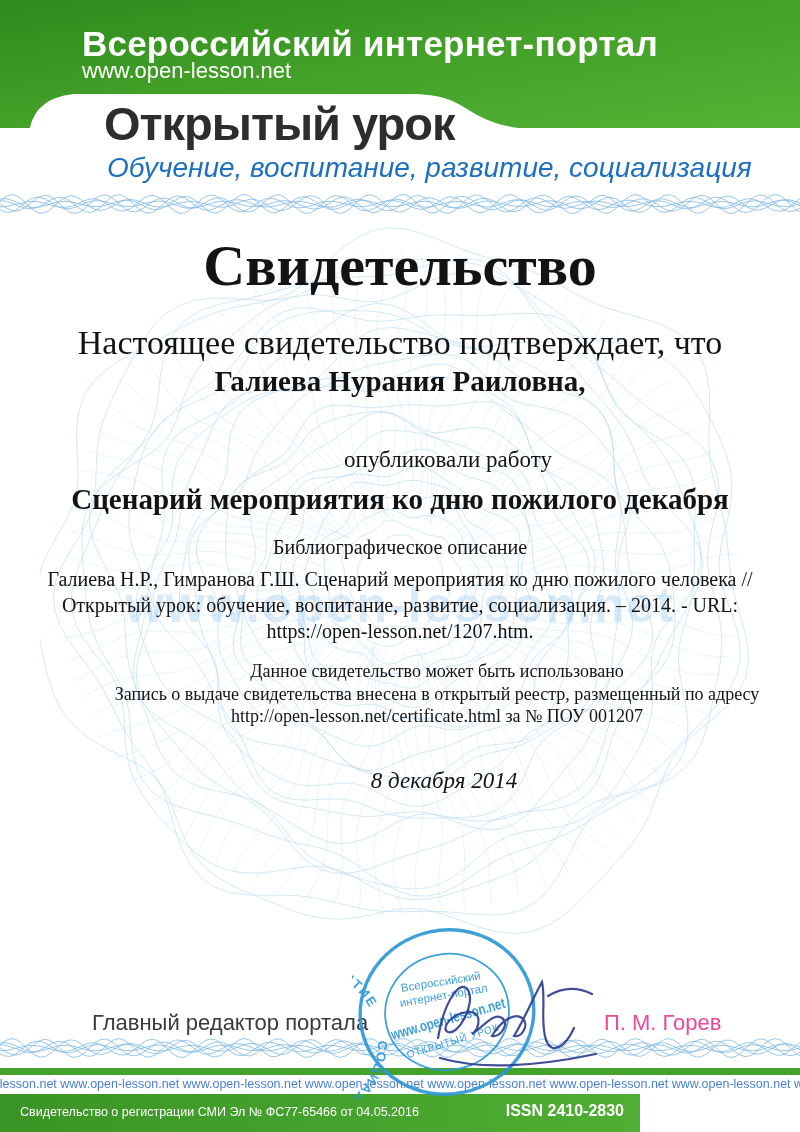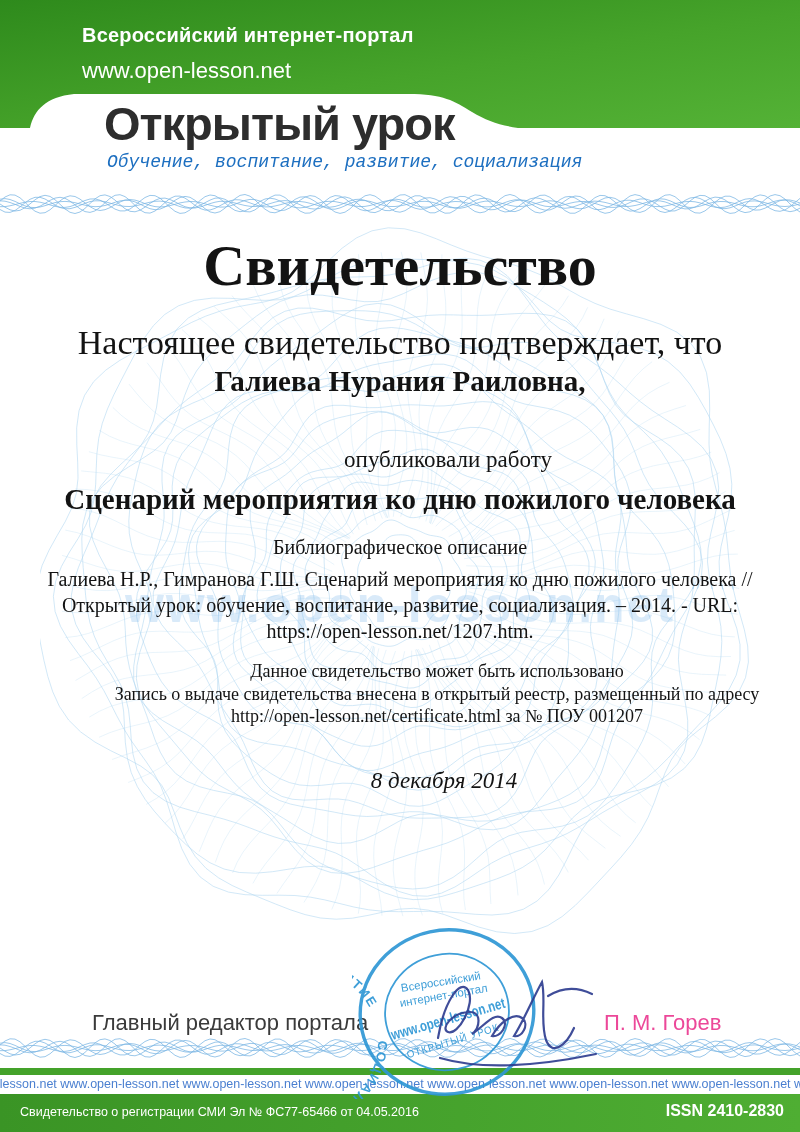--- a/index.html
+++ b/index.html
@@ -6,33 +6,33 @@
   .page{
     position:relative;width:800px;height:1132px;margin:0 auto;
     background:#ffffff;overflow:hidden;
     font-family:"Liberation Sans",sans-serif;
   }
   
   .header{position:absolute;top:0;left:0;width:800px;height:128px;z-index:3;}
   .header svg{position:absolute;top:0;left:0;}
   .portal-label{
     position:absolute;left:82px;top:24px;color:#ffffff;
-    font-size:20px;font-weight:bold;letter-spacing:0.2px;z-index:4;
+    font-size:35px;font-weight:bold;letter-spacing:0.2px;z-index:4;
   }
   .portal-url{
     position:absolute;left:82px;top:58px;color:#ffffff;
     font-size:22px;font-weight:normal;z-index:4;
   }
   .site-title{
     position:absolute;left:104px;top:96px;color:#2d2d2d;
     font-size:47px;font-weight:bold;letter-spacing:-1px;z-index:5;
   }
   .site-subtitle{
     position:absolute;left:107px;top:152px;color:#1d6fc0;
-    font-size:18px;font-style:italic;z-index:5;font-family:Liberation Mono, monospace;
+    font-size:28px;font-style:italic;z-index:5;
   }
   
   .gband{position:absolute;left:0;width:800px;height:24px;z-index:1;}
   .gband-top{top:192px;}
   .gband-bottom{top:1036px;}
   
   .rosette{position:absolute;left:40px;top:212px;z-index:1;}
   .watermark{
     position:absolute;top:576px;left:0;width:100%;text-align:center;
     font-size:50px;font-weight:bold;letter-spacing:2px;
@@ -67,21 +67,21 @@
   }
   .url-strip{
     position:absolute;left:0;top:1075px;width:800px;height:19px;
     background:#ffffff;overflow:hidden;z-index:4;
   }
   .url-strip .txt{
     position:absolute;left:-62px;top:2px;white-space:nowrap;
     font-size:12.5px;color:#4a7fd0;
   }
   .footer{
-    position:absolute;left:0;top:1094px;width:800px;height:38px;z-index:5;
+    position:absolute;left:0;top:1094px;width:640px;height:38px;z-index:5;
     background:linear-gradient(to right,#3a9425,#4fae33);
   }
   .footer-reg{
     position:absolute;left:20px;top:11px;color:#ffffff;font-size:12.5px;
   }
   .footer-issn{
     position:absolute;right:16px;top:8px;color:#ffffff;font-size:16px;font-weight:bold;
   }
 </style>
 </head>
@@ -233,21 +233,21 @@
       <path d="M428.8 371.8 L440.6 372.7 L452.4 372.2 L464.0 370.4 L475.6 367.3 L487.1 363.6 L498.6 359.7 L510.2 356.4 L521.8 354.2 L533.5 353.2 L545.3 353.7 L557.2 355.3 L569.2 357.4 L581.1 359.6 L593.0 361.1 L604.9 361.5 L616.6 360.5 L628.2 358.1 L639.7 354.8 L651.2 350.9 L662.8 347.2 L674.3 344.2 L686.0 342.4 L697.8 342.1 " fill="none" stroke="#aed5f0" stroke-width="0.6" opacity="0.45"></path>
     </svg>
   <div class="watermark">www.open-lesson.net</div>
 
   <div class="ctext cert-title">Свидетельство</div>
   <div class="ctext cert-intro">Настоящее свидетельство подтверждает, что</div>
   <div class="ctext cert-names">
     <div>Галиева Нурания Раиловна,</div>
   </div>
   <div class="ctext cert-action">опубликовали работу</div>
-  <div class="ctext cert-work">Сценарий мероприятия ко дню пожилого человека</div>
+  <div class="ctext cert-work">Сценарий мероприятия ко дню пожилого декабря</div>
   <div class="ctext cert-bibliolabel">Библиографическое описание</div>
   <div class="ctext cert-biblio">
     <span class="inner">Галиева Н.Р., Гимранова Г.Ш. Сценарий мероприятия ко дню пожилого человека // Открытый урок: обучение, воспитание, развитие, социализация. – 2014. - URL: https://open-lesson.net/1207.htm.</span>
   </div>
   <div class="ctext cert-note">
     <div>Данное свидетельство может быть использовано</div>
     <div>Запись о выдаче свидетельства внесена в открытый реестр, размещенный по адресу</div>
     <div>http://open-lesson.net/certificate.html за № ПОУ 001207</div>
   </div>
   <div class="ctext cert-date">8 декабря 2014</div>

